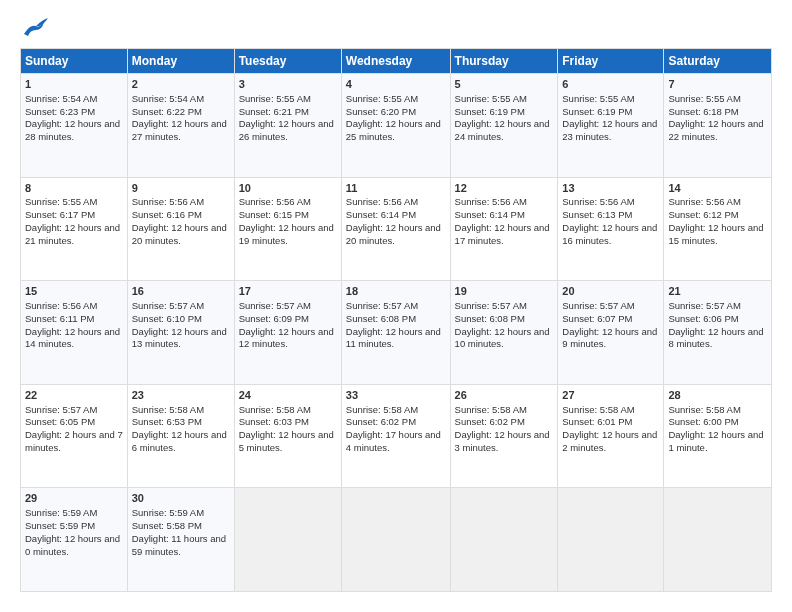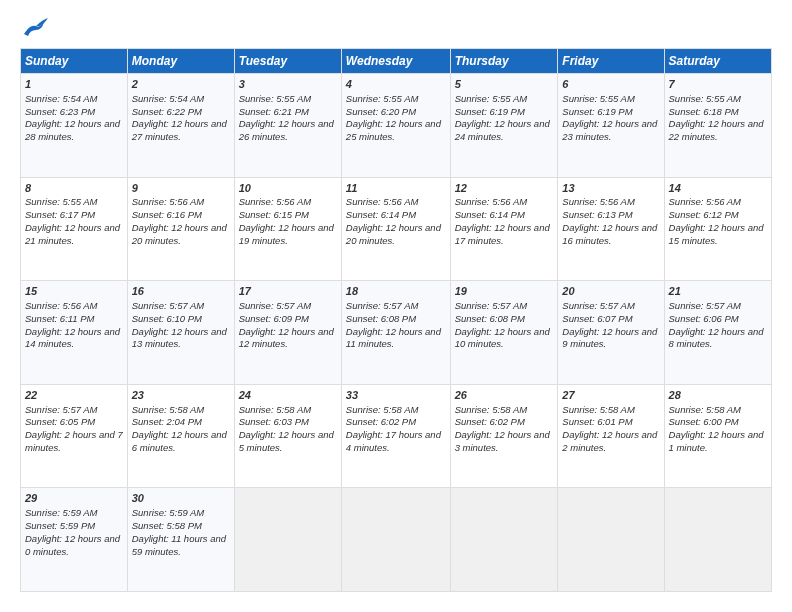--- a/index.html
+++ b/index.html
@@ -9,21 +9,20 @@
       width: 792px;
       height: 612px;
       overflow: hidden;
     }
     .page {
       width: 792px;
       height: 612px;
       padding: 16px 20px 20px 20px;
       display: flex;
       flex-direction: column;
-      font-style: italic;
     }
     .header {
       display: flex;
       justify-content: space-between;
       align-items: flex-start;
       margin-bottom: 8px;
     }
     .logo {
       display: flex;
       align-items: center;
@@ -263,21 +262,21 @@
         <tr>
           <td>
             <span class="day-num">22</span>
             <div>Sunrise: 5:57 AM</div>
             <div>Sunset: 6:05 PM</div>
             <div>Daylight: 2 hours and 7 minutes.</div>
           </td>
           <td>
             <span class="day-num">23</span>
             <div>Sunrise: 5:58 AM</div>
-            <div>Sunset: 2:04 PM</div>
+            <div>Sunset: 6:53 PM</div>
             <div>Daylight: 12 hours and 6 minutes.</div>
           </td>
           <td>
             <span class="day-num">24</span>
             <div>Sunrise: 5:58 AM</div>
             <div>Sunset: 6:03 PM</div>
             <div>Daylight: 12 hours and 5 minutes.</div>
           </td>
           <td>
             <span class="day-num">33</span>

